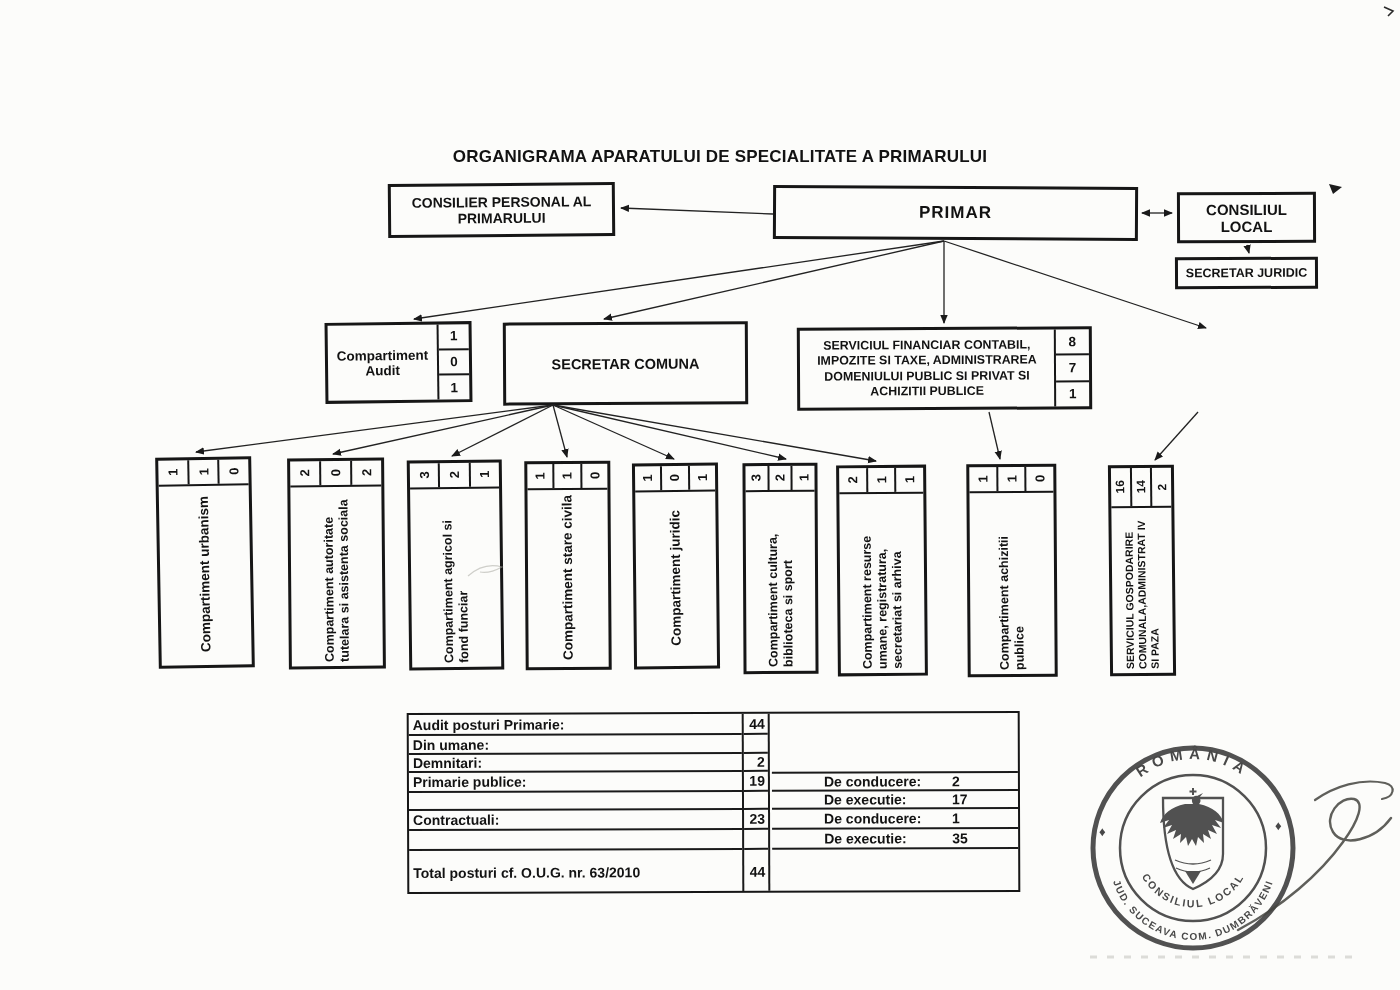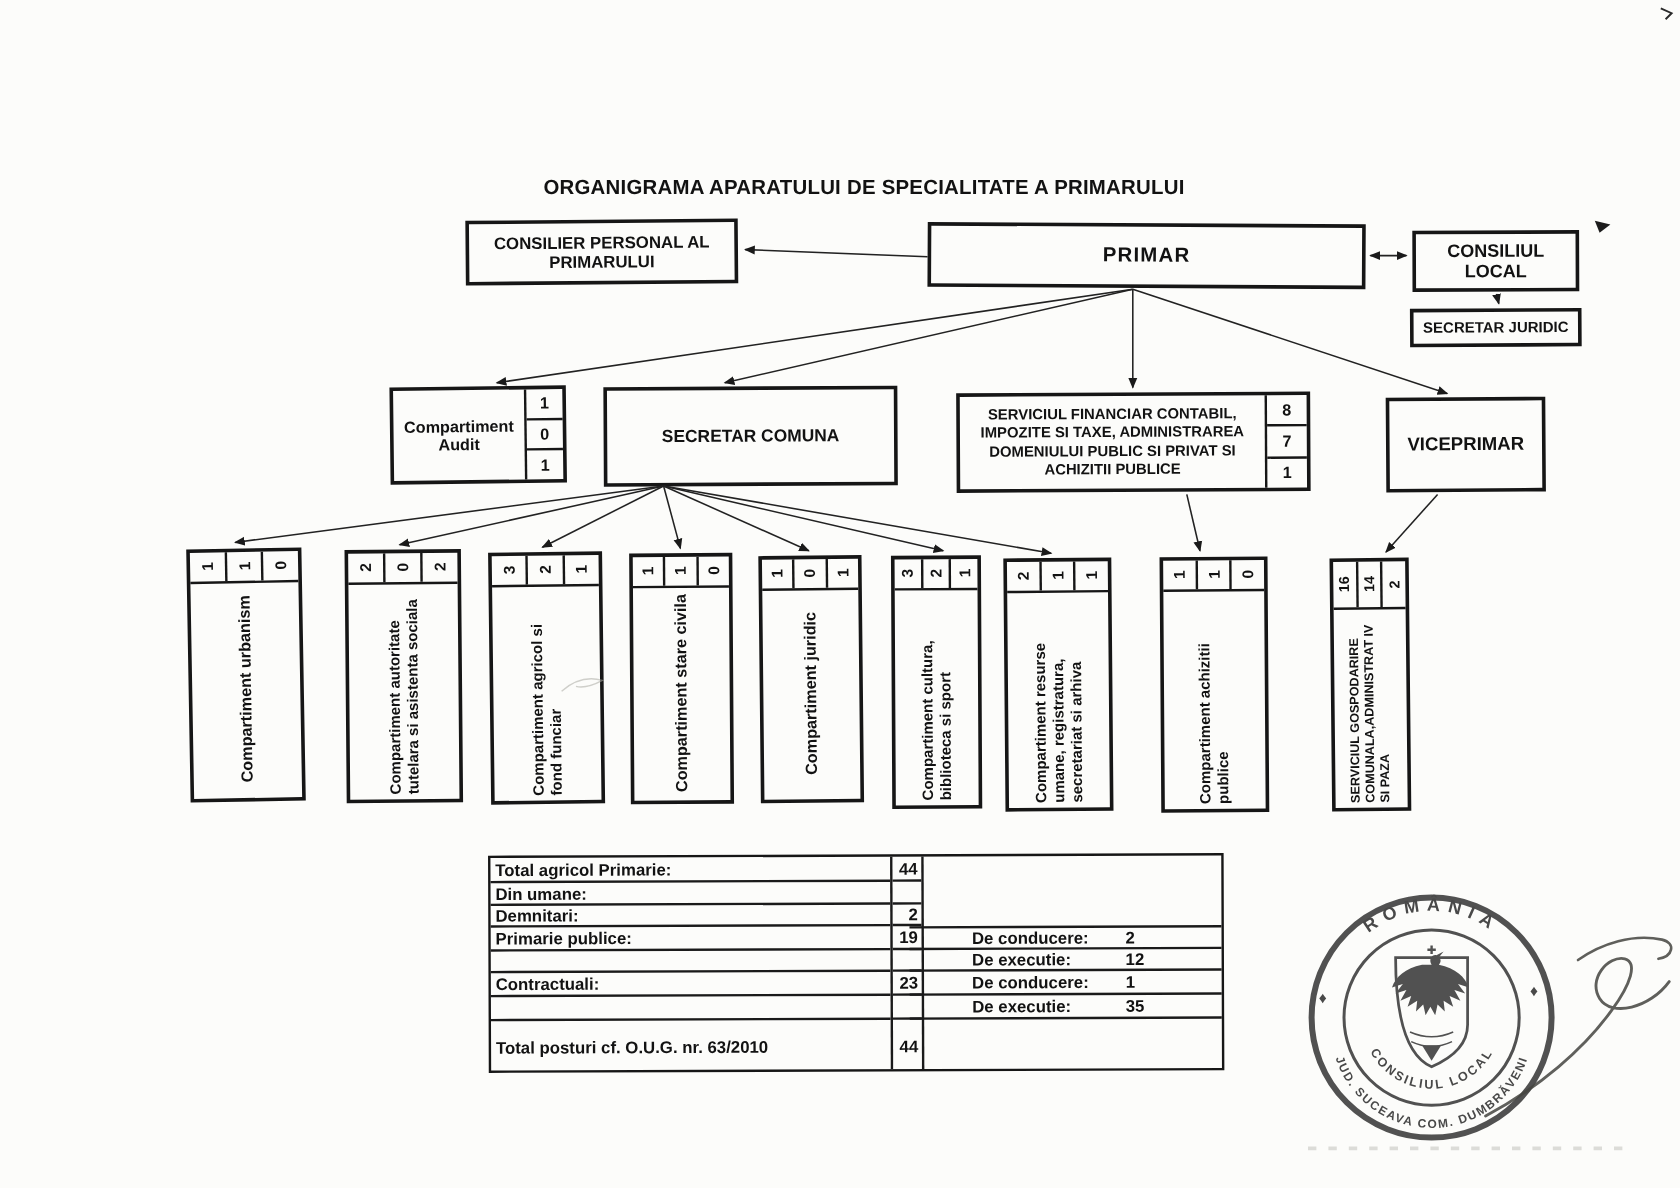--- a/index.html
+++ b/index.html
@@ -77,23 +77,20 @@
 
   <div class="hbox split" style="left:797px;top:327px;width:295px;height:83px;font-size:12.4px;transform:rotate(-0.3deg);">
     <div class="hlabel" style="padding:2px 3px;line-height:1.25;">SERVICIUL FINANCIAR CONTABIL, IMPOZITE SI TAXE, ADMINISTRAREA DOMENIULUI PUBLIC SI PRIVAT SI ACHIZITII PUBLICE</div>
     <div class="ncol" style="width:33px;">
       <div class="ncell">8</div>
       <div class="ncell">7</div>
       <div class="ncell">1</div>
     </div>
   </div>
 
-  <div class="hbox" style="left:1155px;top:331px;width:133px;height:79px;font-size:15.5px;transform:rotate(-0.4deg);">
-    <div class="hlabel">VICEPRIMAR</div>
-  </div>
 
   <div class="vbox f14" style="left:157px;top:457px;width:96px;height:211px;transform:rotate(-1deg);">
     <div class="vstrip">
       <div class="vcell">
           <span class="rot">1</span>
         </div>
       <div class="vcell">
           <span class="rot">1</span>
         </div>
       <div class="vcell">
@@ -237,21 +234,21 @@
         </div>
     </div>
     <div class="vbody tall">
       <div class="vlabel">SERVICIUL GOSPODARIRE COMUNALA,ADMINISTRAT IV SI PAZA</div>
     </div>
   </div>
 
   <div class="tbl">
     <div class="tcol" style="left:0;width:333px;">
       <div class="trow" style="height:21px;">
-          <span>Total agricol Primarie:</span>
+          <span>Audit posturi Primarie:</span>
         </div>
       <div class="trow" style="height:19px;">
           <span>Din umane:</span>
         </div>
       <div class="trow" style="height:18px;">
           <span>Demnitari:</span>
         </div>
       <div class="trow" style="height:20px;">
           <span>Primarie publice:</span>
         </div>
@@ -287,30 +284,30 @@
       <div class="trow" style="height:20px;">
           <span>23</span>
         </div>
       <div class="trow" style="height:20px;">
           <span></span>
         </div>
       <div class="trow last" style="height:43px;align-items:center;">
           <span>44</span>
         </div>
     </div>
-    <div class="tcol" style="left:349px;right:0;">
+    <div class="tcol" style="left:363px;right:0;">
       <div class="drow blank" style="height:58px;"></div>
       <div class="drow" style="height:0;border-bottom:2px solid #1a1a1a;"></div>
       <div class="drow" style="height:18px;">
         <span class="dl">De conducere:</span>
         <span>2</span>
       </div>
       <div class="drow" style="height:18px;">
         <span class="dl">De executie:</span>
-        <span>12</span>
+        <span>17</span>
       </div>
       <div class="drow" style="height:20px;">
         <span class="dl">De conducere:</span>
         <span>1</span>
       </div>
       <div class="drow" style="height:20px;">
         <span class="dl">De executie:</span>
         <span>35</span>
       </div>
       <div class="drow blank" style="height:43px;"></div>

